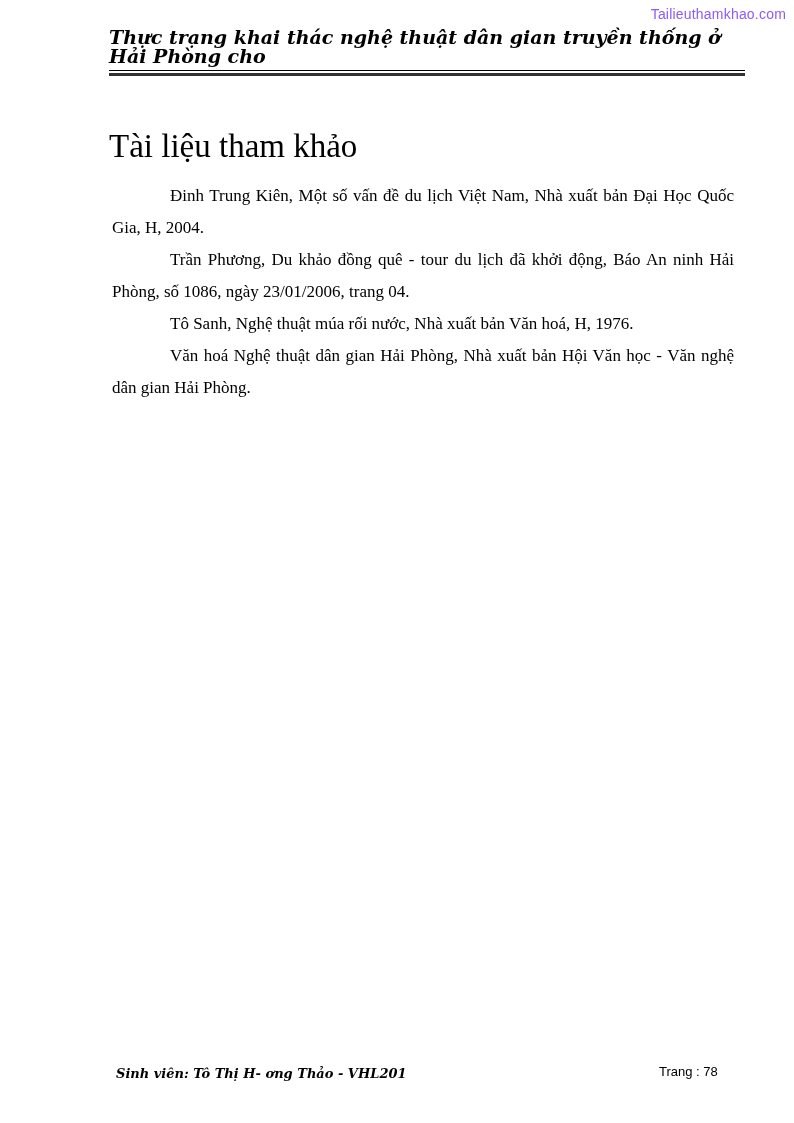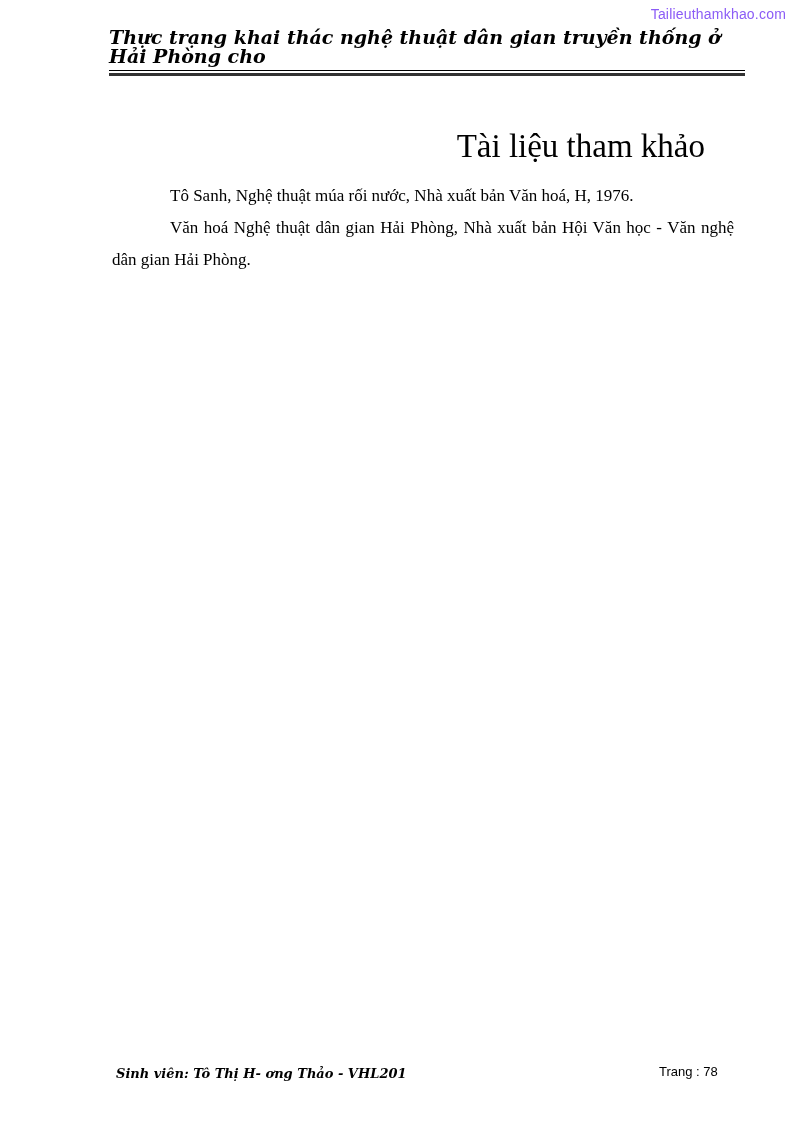--- a/index.html
+++ b/index.html
@@ -48,21 +48,21 @@
     .rule-thick {
       top: 73px;
       height: 3px;
       background: #333;
     }
     .title {
       position: absolute;
       top: 124px;
       left: 109px;
       width: 596px;
-      text-align: right;
+      text-align: left;
       font-size: 33px;
       line-height: 44px;
     }
     .refs {
       position: absolute;
       top: 180px;
       left: 112px;
       width: 622px;
       font-size: 17px;
       line-height: 32px;
@@ -96,18 +96,20 @@
 
 <div class="header">
   <div>Thực trạng khai thác nghệ thuật dân gian truyền thống ở Hải Phòng cho</div>
 </div>
 <div class="rule rule-thin"></div>
 <div class="rule rule-thick"></div>
 
 <div class="title">Tài liệu tham khảo</div>
 
 <div class="refs">
+  <p class="ref">Đinh Trung Kiên, Một số vấn đề du lịch Việt Nam, Nhà xuất bản Đại Học Quốc Gia, H, 2004.</p>
+  <p class="ref">Trần Phương, Du khảo đồng quê - tour du lịch đã khởi động, Báo An ninh Hải Phòng, số 1086, ngày 23/01/2006, trang 04.</p>
   <p class="ref">Tô Sanh, Nghệ thuật múa rối nước, Nhà xuất bản Văn hoá, H, 1976.</p>
   <p class="ref">Văn hoá Nghệ thuật dân gian Hải Phòng, Nhà xuất bản Hội Văn học - Văn nghệ dân gian Hải Phòng.</p>
 </div>
 
 <div class="footer-left">Sinh viên: Tô Thị H- ơng Thảo - VHL201</div>
 <div class="footer-right">Trang : 78</div>
 
 </body></html>

